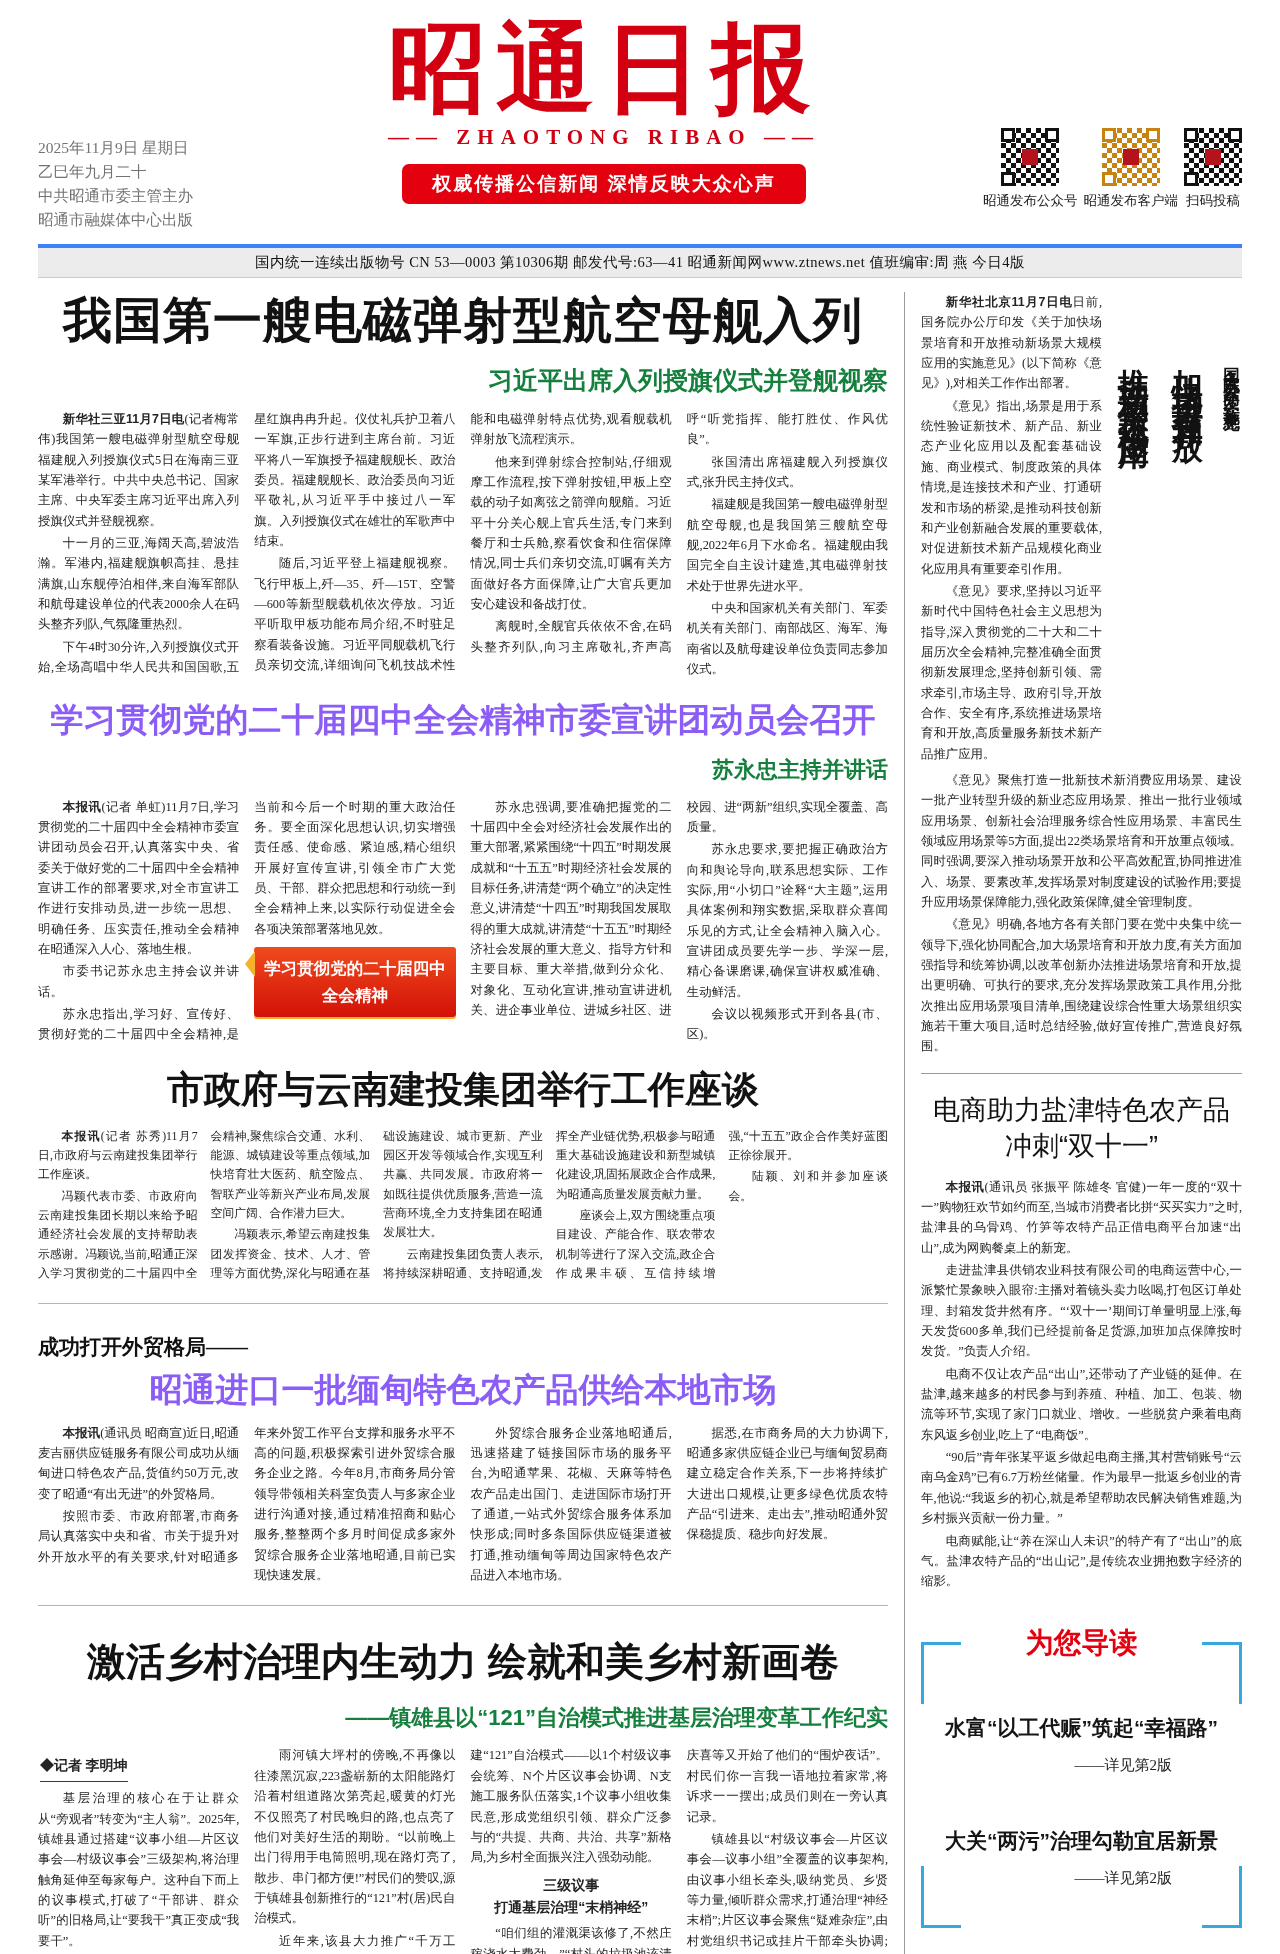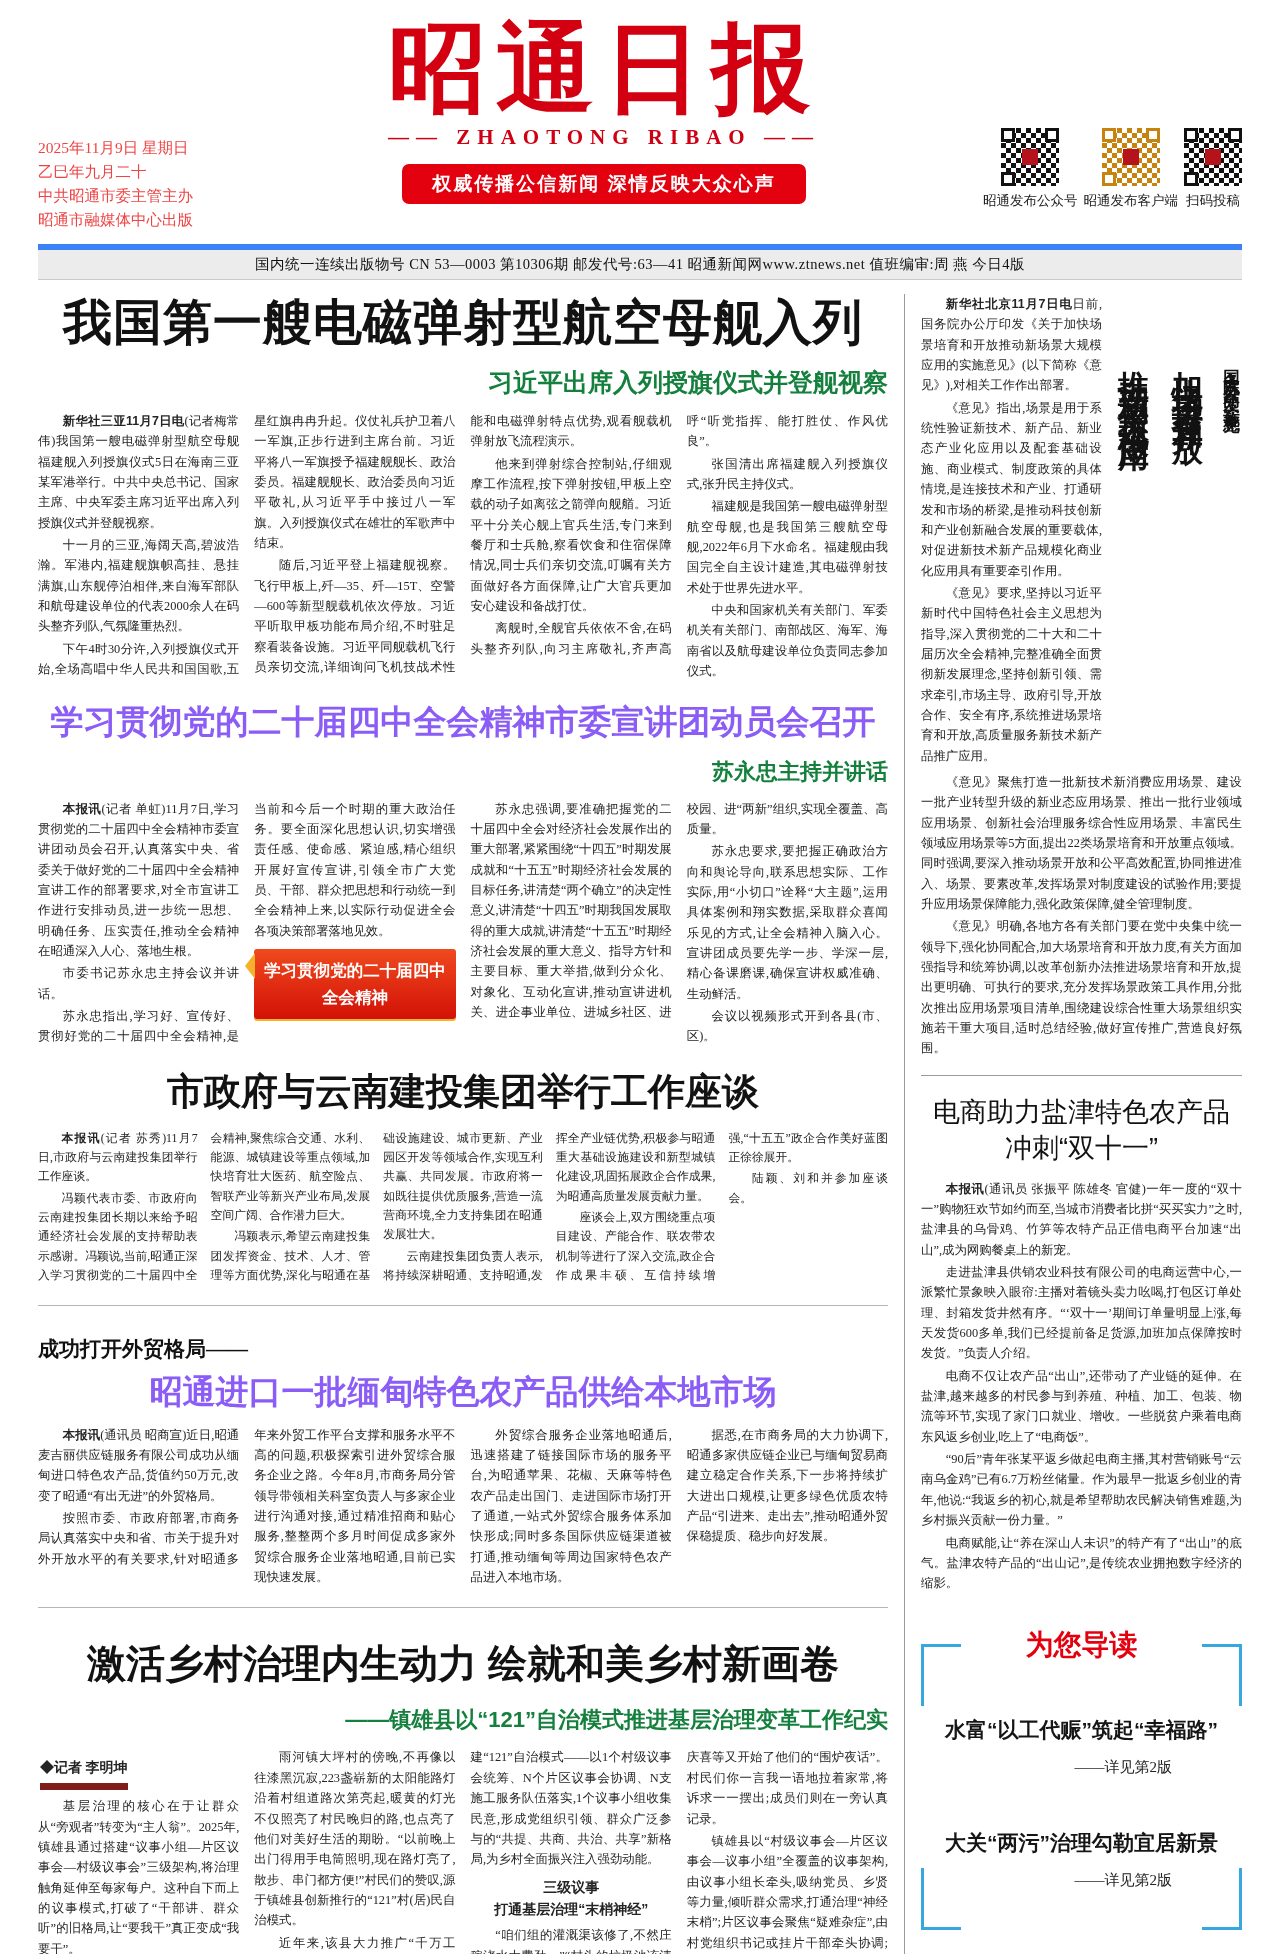--- a/index.html
+++ b/index.html
@@ -2,41 +2,41 @@
 <html><head>
 <meta charset="utf-8">
 <style>
   * { margin:0; padding:0; box-sizing:border-box; }
   html,body { background:#fff; }
   body { font-family:"Liberation Serif", serif; color:#1c1c1c; }
   .page { width:1280px; min-height:1954px; margin:0 auto; background:#fff; padding:18px 38px 24px 38px; }
 
   
   .hdr { display:grid; grid-template-columns:268px 1fr 340px; align-items:start; }
-  .dateblock { padding-top:118px; font-size:15.5px; line-height:1.55; color:#ef4444; }
+  .dateblock { padding-top:118px; font-size:15.5px; line-height:1.55; color:#737373; }
   .masthead { text-align:center; }
   .mast-cn { font-family:"Liberation Serif", serif; font-weight:900; color:#d20010;
              font-size:98px; letter-spacing:10px; line-height:1.05; }
   .mast-py { color:#cf0012; font-weight:bold; font-size:21px; letter-spacing:7px; margin-top:4px;
              font-family:"Liberation Serif", serif; }
   .slogan-wrap { margin-top:14px; }
   .slogan { display:inline-block; background:#e3000f; color:#fff; font-family:"Liberation Sans", sans-serif;
             font-weight:bold; font-size:19px; letter-spacing:2px; padding:7px 30px; border-radius:7px; }
   .qrzone { padding-top:110px; display:flex; justify-content:flex-end; gap:6px; }
   .qritem { text-align:center; }
   .qr { width:58px; height:58px; margin:0 auto 6px auto; position:relative;
         background:
           repeating-conic-gradient(#111 0 25%, #fff 0 50%) 0 0/10px 10px; }
   .qr.orange { background: repeating-conic-gradient(#c8820e 0 25%, #fff 0 50%) 0 0/10px 10px; }
   .qr .f { position:absolute; width:14px; height:14px; border:3px solid #111; background:#fff; }
   .qr.orange .f { border-color:#c8820e; }
   .qr .f.tl { top:0; left:0; } .qr .f.tr { top:0; right:0; } .qr .f.bl { bottom:0; left:0; }
   .qr .c { position:absolute; left:21px; top:21px; width:16px; height:16px; background:#b5121b; }
   .qrlabel { font-size:13.5px; color:#222; }
-  .infobar { margin-top:12px; background:#ececec; border-top:6px solid #3b82f6; border-bottom:1px solid #c9c9c9;
+  .infobar { margin-top:12px; background:#ececec; border-top:4px solid #3b82f6; border-bottom:1px solid #c9c9c9;
              text-align:center; font-size:14.5px; padding:5px 0; color:#111; letter-spacing:.5px; }
 
   
   .main { display:flex; margin-top:14px; }
   .colL { width:866px; padding-right:16px; }
   .colR { flex:1; border-left:1px solid #9a9a9a; padding-left:16px; }
 
   
   .h-xl { font-family:"Liberation Sans", sans-serif; font-weight:900; text-align:center;
           font-size:49px; letter-spacing:1px; color:#121212; line-height:1.18; }
@@ -63,21 +63,21 @@
             color:#fff; font-family:"Liberation Sans", sans-serif; font-weight:bold;
             font-size:16.5px; text-align:center; padding:8px 4px; border-radius:3px;
             box-shadow:0 2px 0 #f6b12b; }
   .banner::before { content:""; position:absolute; left:-9px; top:4px;
             border-top:13px solid transparent; border-bottom:13px solid transparent;
             border-right:10px solid #f6b12b; }
 
   .colhead { text-indent:0 !important; text-align:center; font-family:"Liberation Sans", sans-serif;
              font-weight:bold; font-size:14px; margin:6px 0 4px 0; break-inside:avoid; }
   .byline { font-size:14px; font-weight:bold; margin:10px 0 6px 2px; display:inline-block;
-            border-bottom:7px solid #7f1d1d; padding-bottom:3px; }
+            border-bottom:1px solid #7f1d1d; padding-bottom:3px; }
 
   
   .r1wrap { display:flex; }
   .r1text { flex:1; padding-right:10px; }
   .vheads { display:flex; gap:12px; padding-top:52px; align-items:flex-start; }
   .vbig { writing-mode:vertical-rl; font-family:"Liberation Sans", sans-serif; font-weight:900;
           font-size:31px; letter-spacing:8px; color:#121212; }
   .vkick { writing-mode:vertical-rl; font-family:"Liberation Serif", serif; font-weight:bold;
            font-size:16.5px; letter-spacing:4px; padding-top:10px; color:#111; }
   .rdivider { border-top:1px solid #9a9a9a; margin:16px 0 18px 0; }

